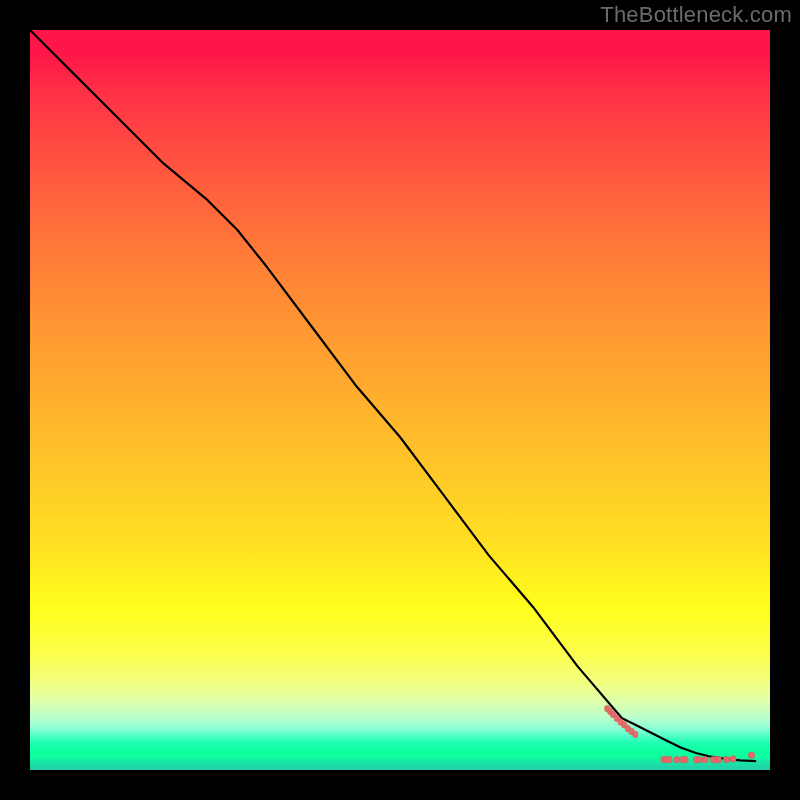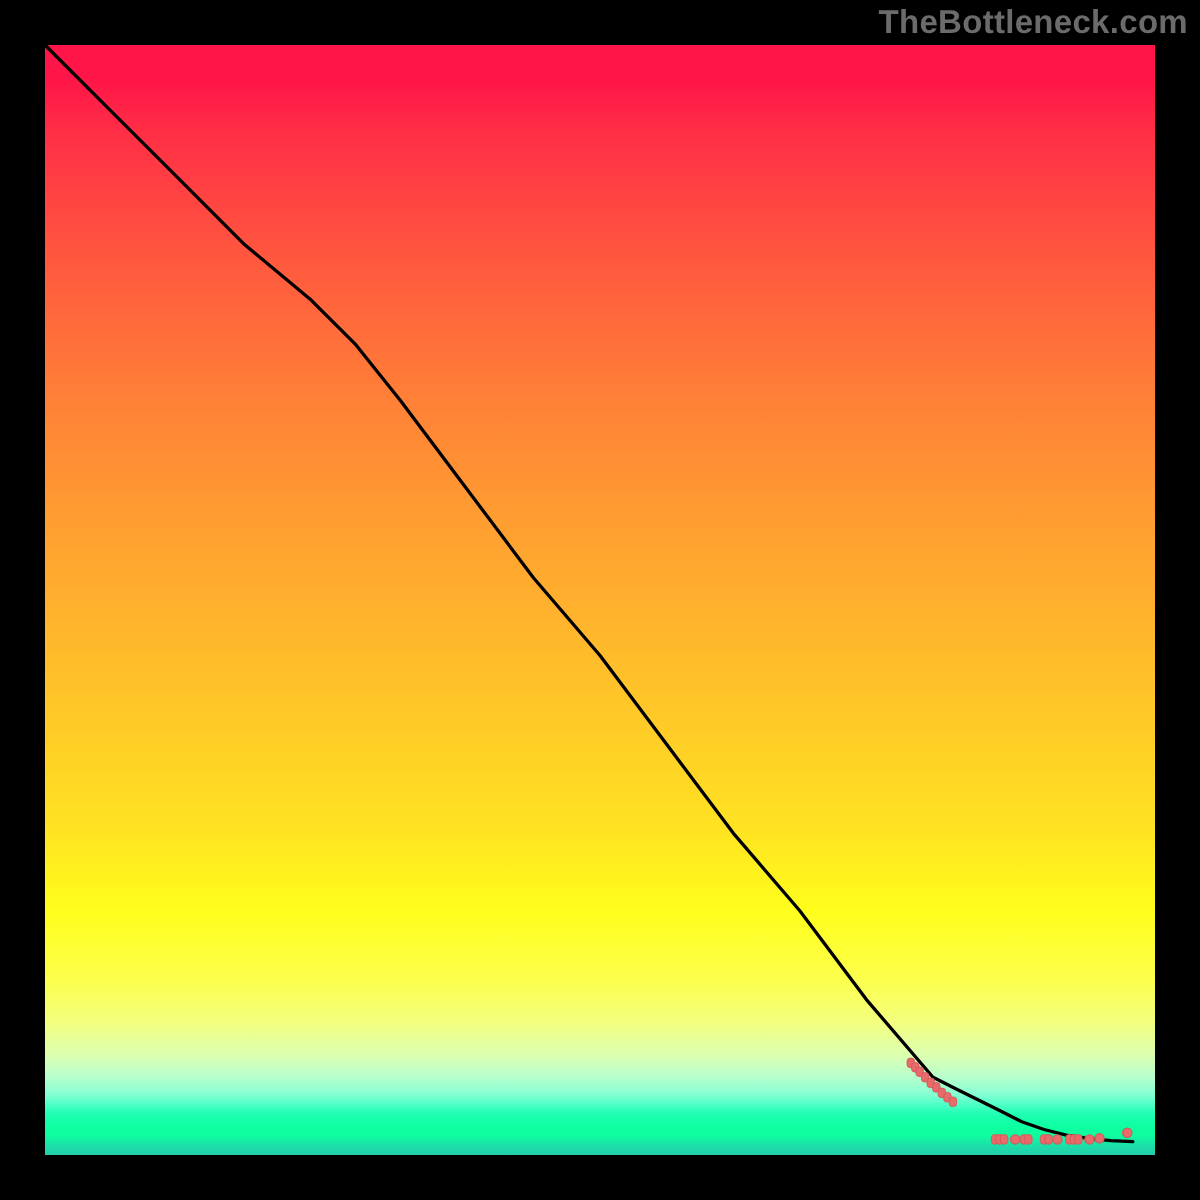--- a/index.html
+++ b/index.html
@@ -15,21 +15,21 @@
     position: relative;
     width: 800px;
     height: 800px;
     background: #000;
   }
   .watermark {
     position: absolute;
     top: 2px;
     right: 8px;
     font-size: 22px;
-    font-weight: 700;
+    font-weight: 400;
     color: #6b6b6b;
     letter-spacing: 0.2px;
     z-index: 5;
   }
   .plot {
     position: absolute;
     left: 30px;
     top: 30px;
     width: 740px;
     height: 740px;

